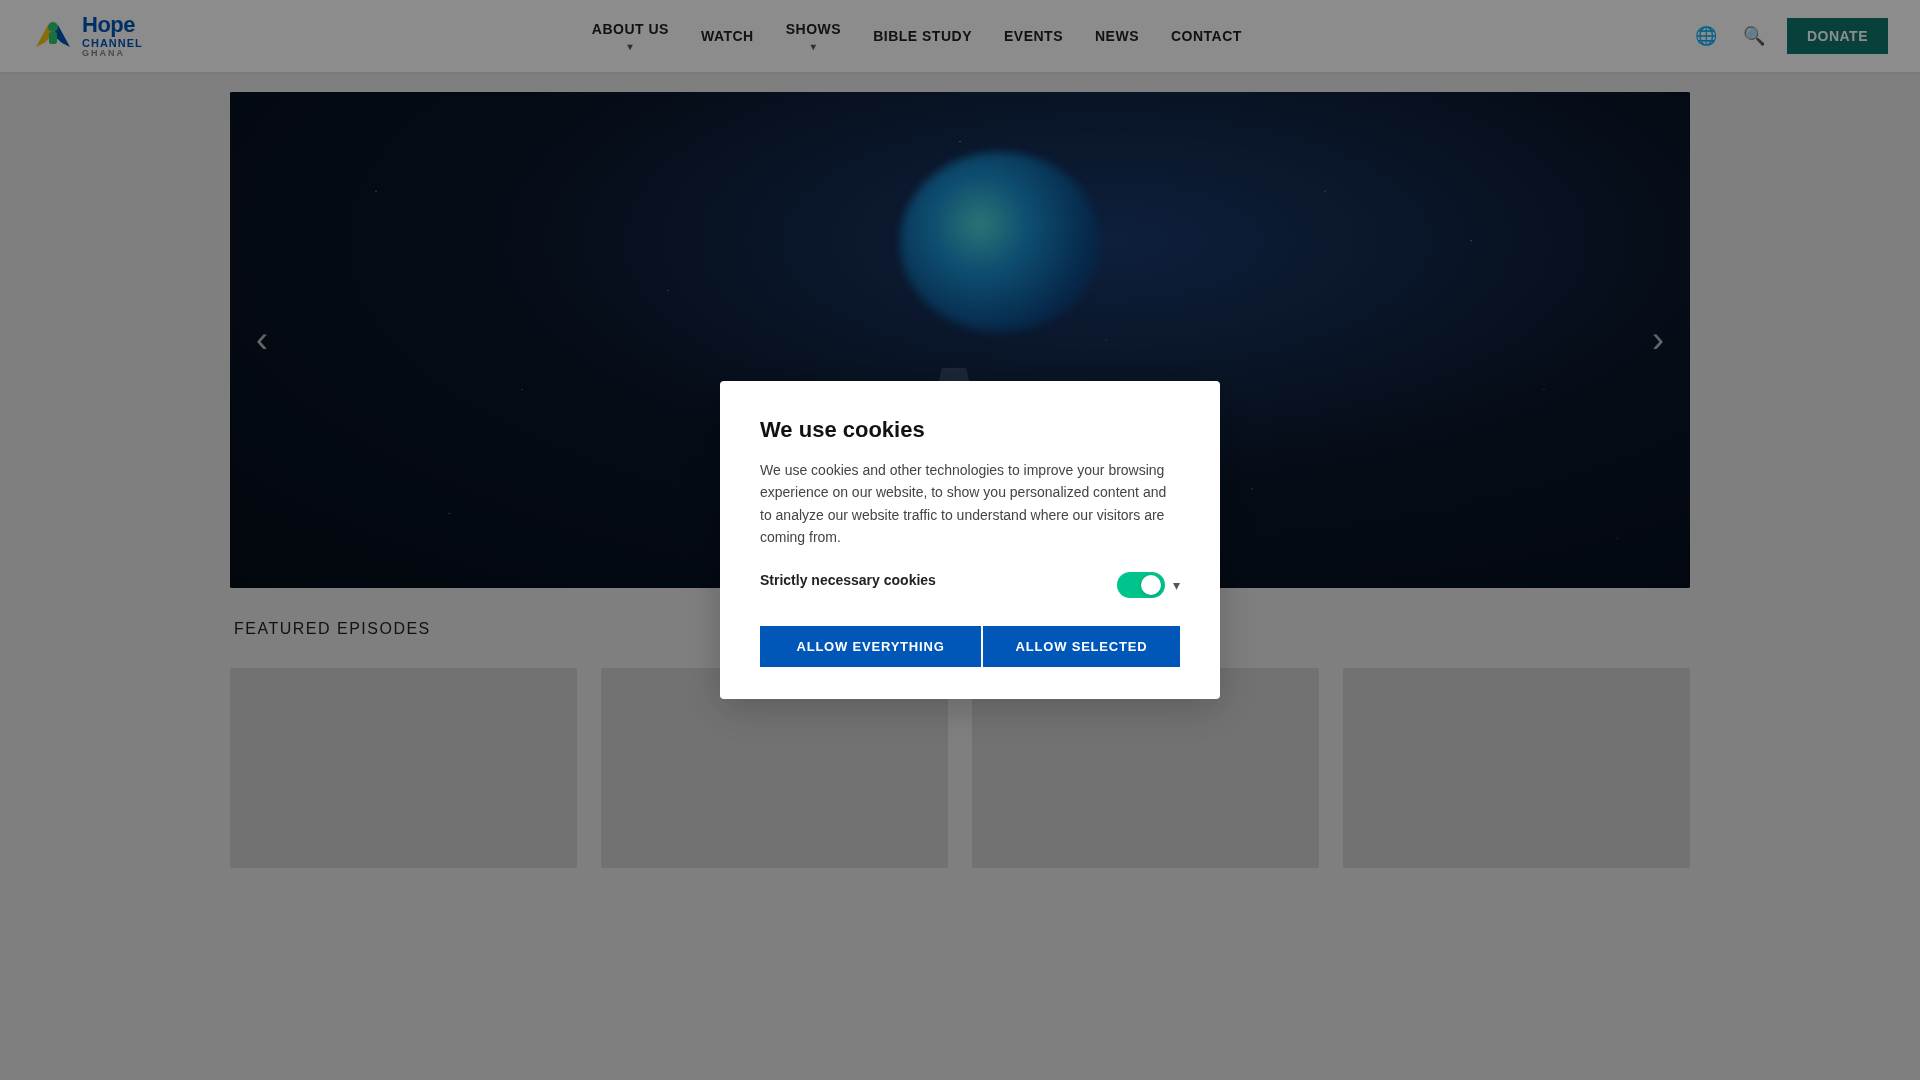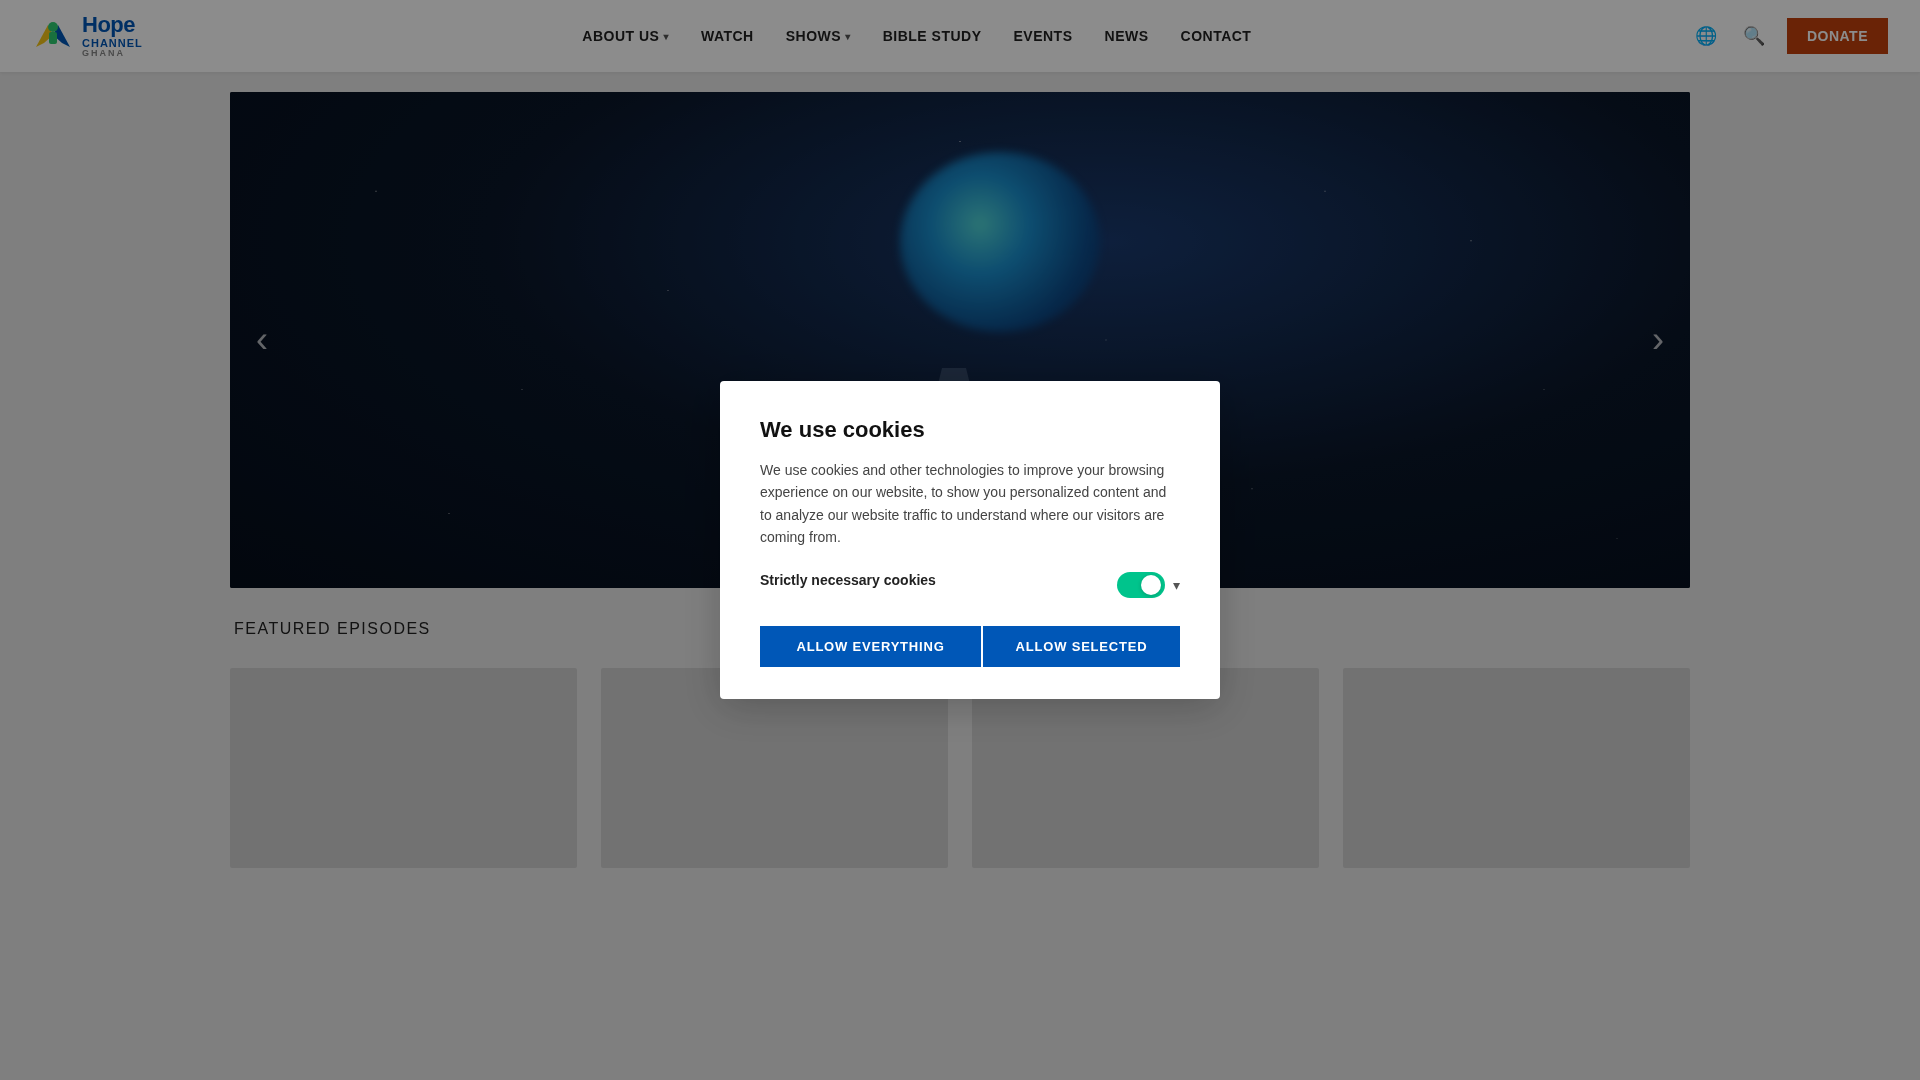--- a/index.html
+++ b/index.html
@@ -30,20 +30,21 @@
     .nav-item {
       font-size: 14px;
       font-weight: 600;
       color: #222;
       text-transform: uppercase;
       cursor: pointer;
       letter-spacing: 0.5px;
       display: flex;
       align-items: center;
       gap: 4px;
+      flex-direction: column;
     }
     .nav-dropdown-icon {
       font-size: 10px;
       color: #555;
     }
     .header-actions {
       display: flex;
       align-items: center;
       gap: 16px;
     }
@@ -53,21 +54,21 @@
       cursor: pointer;
       display: flex;
       align-items: center;
       justify-content: center;
       width: 32px;
       height: 32px;
       font-size: 18px;
       color: #444;
     }
     .donate-btn {
-      background: #c2410c;
+      background: #0f766e;
       color: #fff;
       border: none;
       padding: 10px 20px;
       font-size: 14px;
       font-weight: 700;
       text-transform: uppercase;
       cursor: pointer;
       letter-spacing: 0.5px;
     }
 

